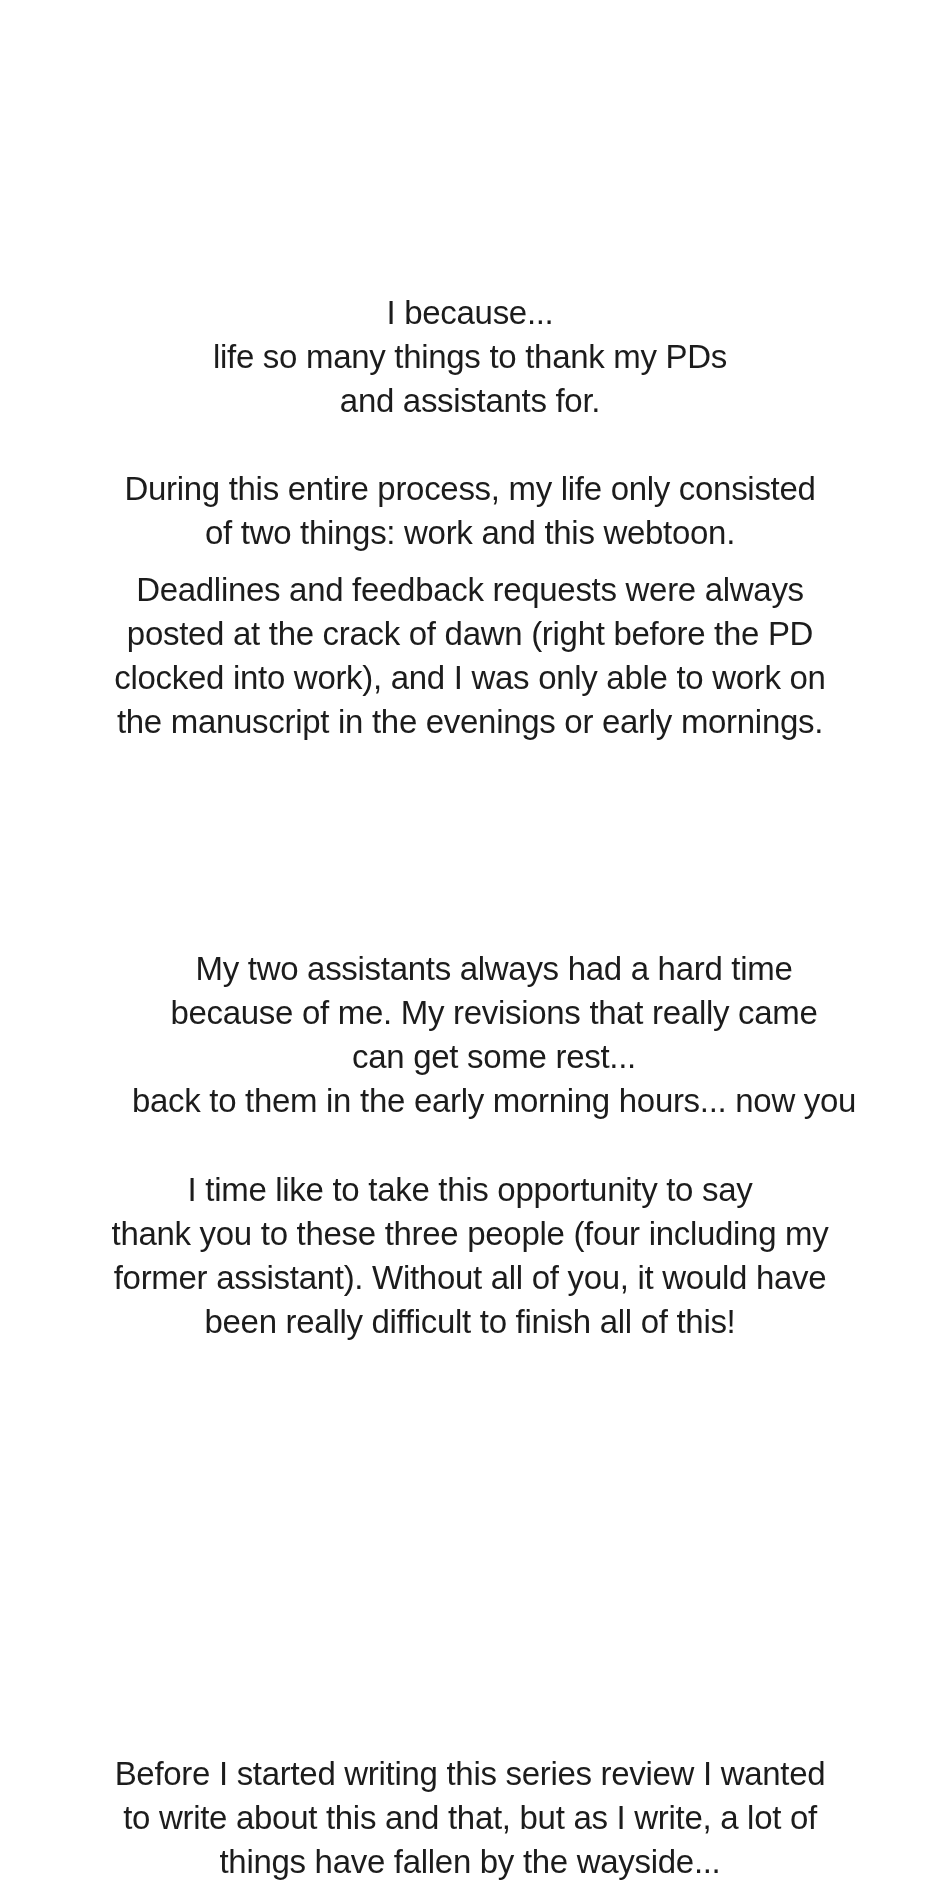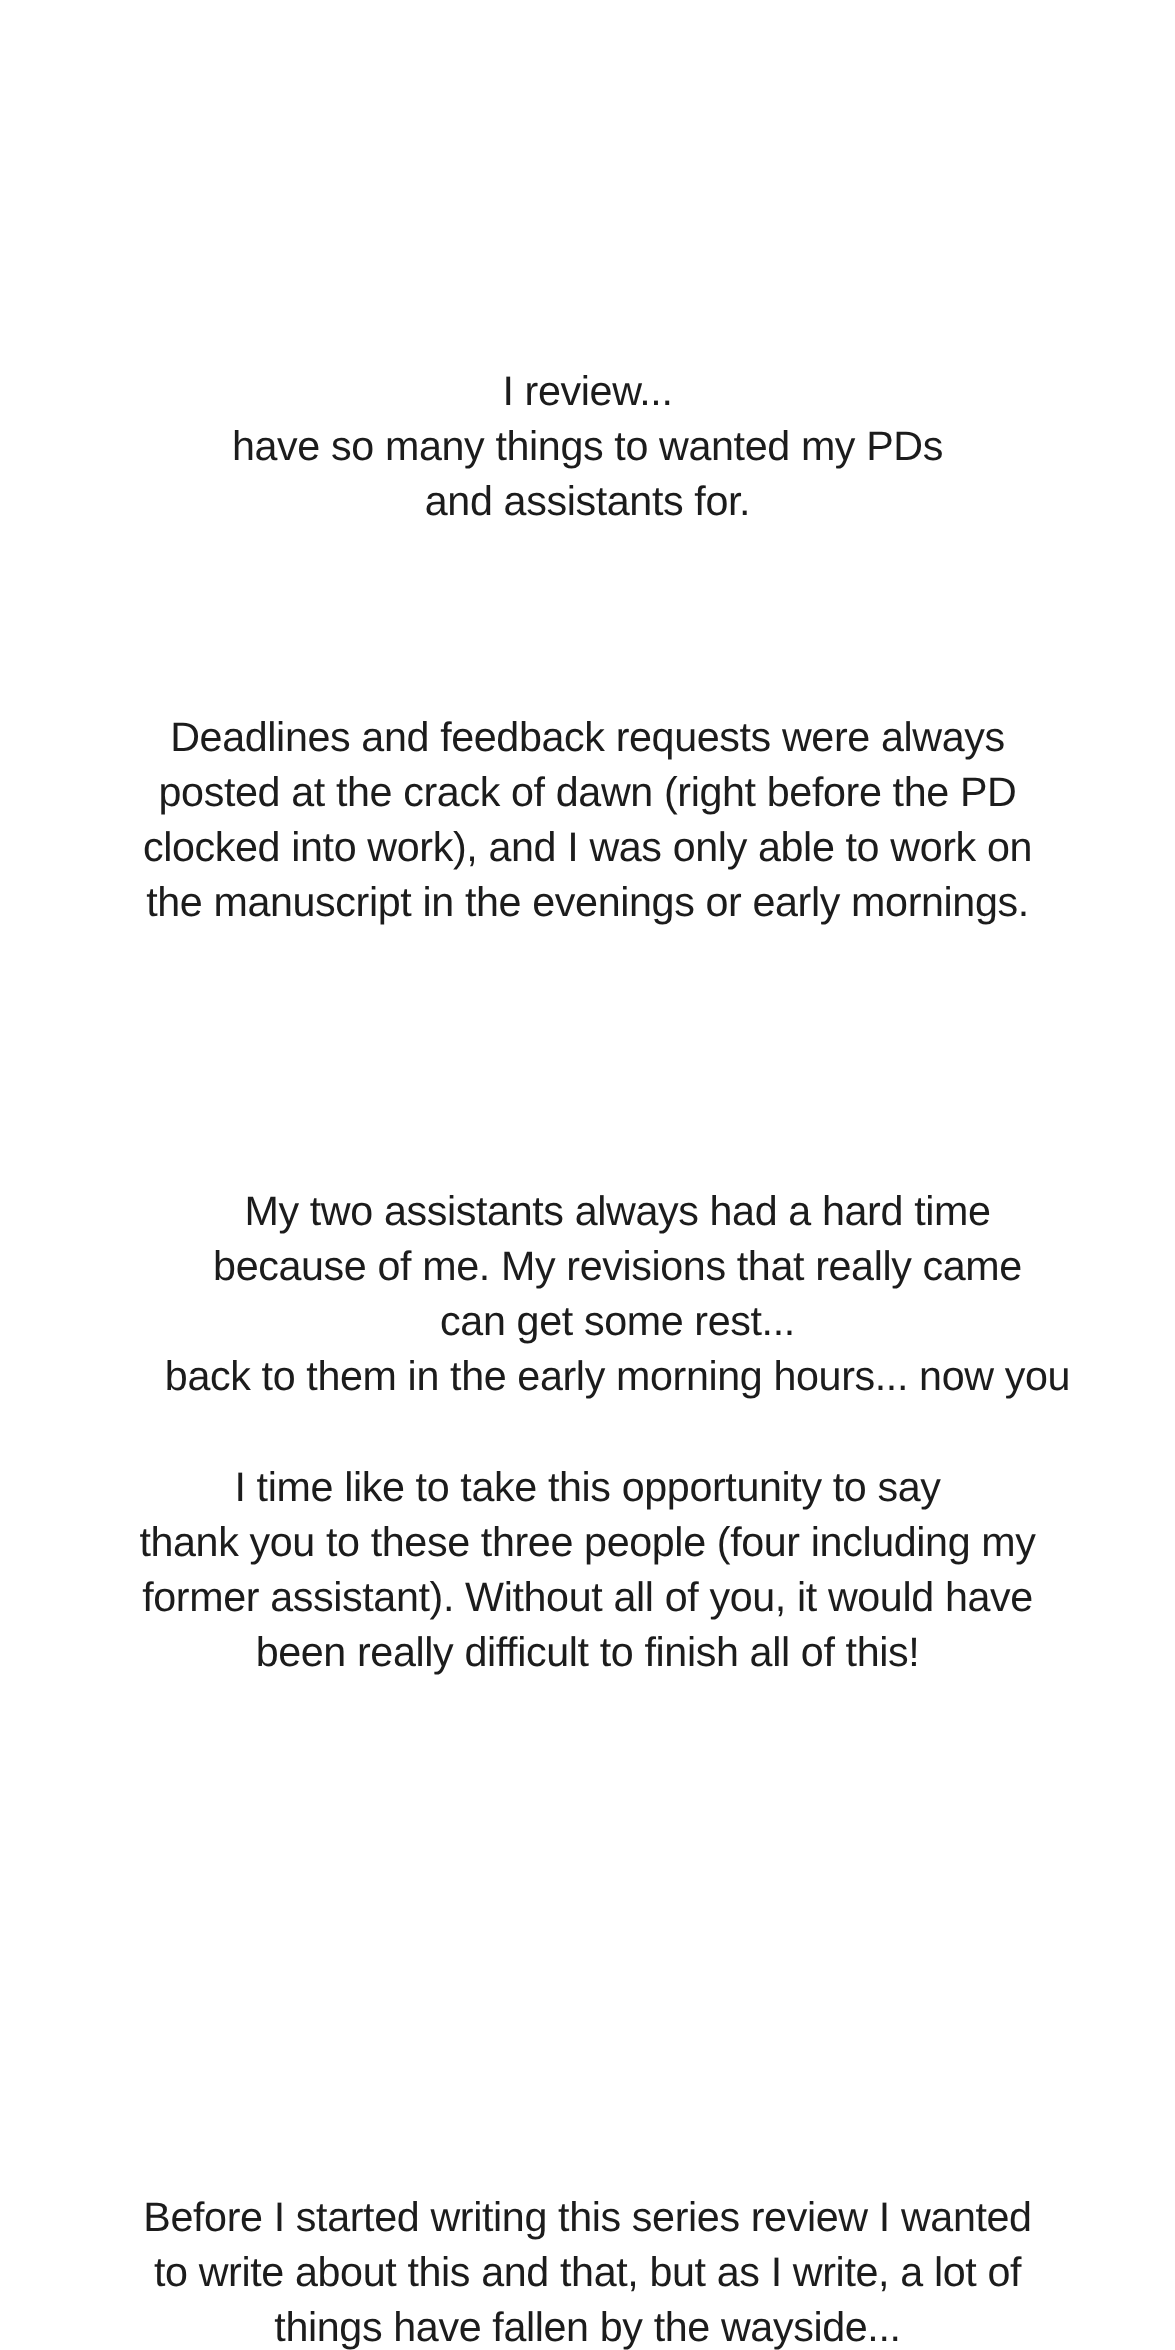--- a/index.html
+++ b/index.html
@@ -36,25 +36,29 @@
   .p4 { top: 947px; margin-left: 24px; }
   .p5 { top: 1168px; }
   .p6 { top: 1752px; }
 </style>
 </head>
 <body>
 
 <div class="canvas">
 
   <div class="para p1">
-    <span class="line">I review...</span>
-    <span class="line">have so many things to wanted my PDs</span>
+    <span class="line">I because...</span>
+    <span class="line">life so many things to thank my PDs</span>
     <span class="line">and assistants for.</span>
   </div>
 
+  <div class="para p2">
+    <span class="line">During this entire process, my life only consisted</span>
+    <span class="line">of two things: work and this webtoon.</span>
+  </div>
 
   <div class="para p3">
     <span class="line">Deadlines and feedback requests were always</span>
     <span class="line">posted at the crack of dawn (right before the PD</span>
     <span class="line">clocked into work), and I was only able to work on</span>
     <span class="line">the manuscript in the evenings or early mornings.</span>
   </div>
 
   <div class="para p4">
     <span class="line">My two assistants always had a hard time</span>

